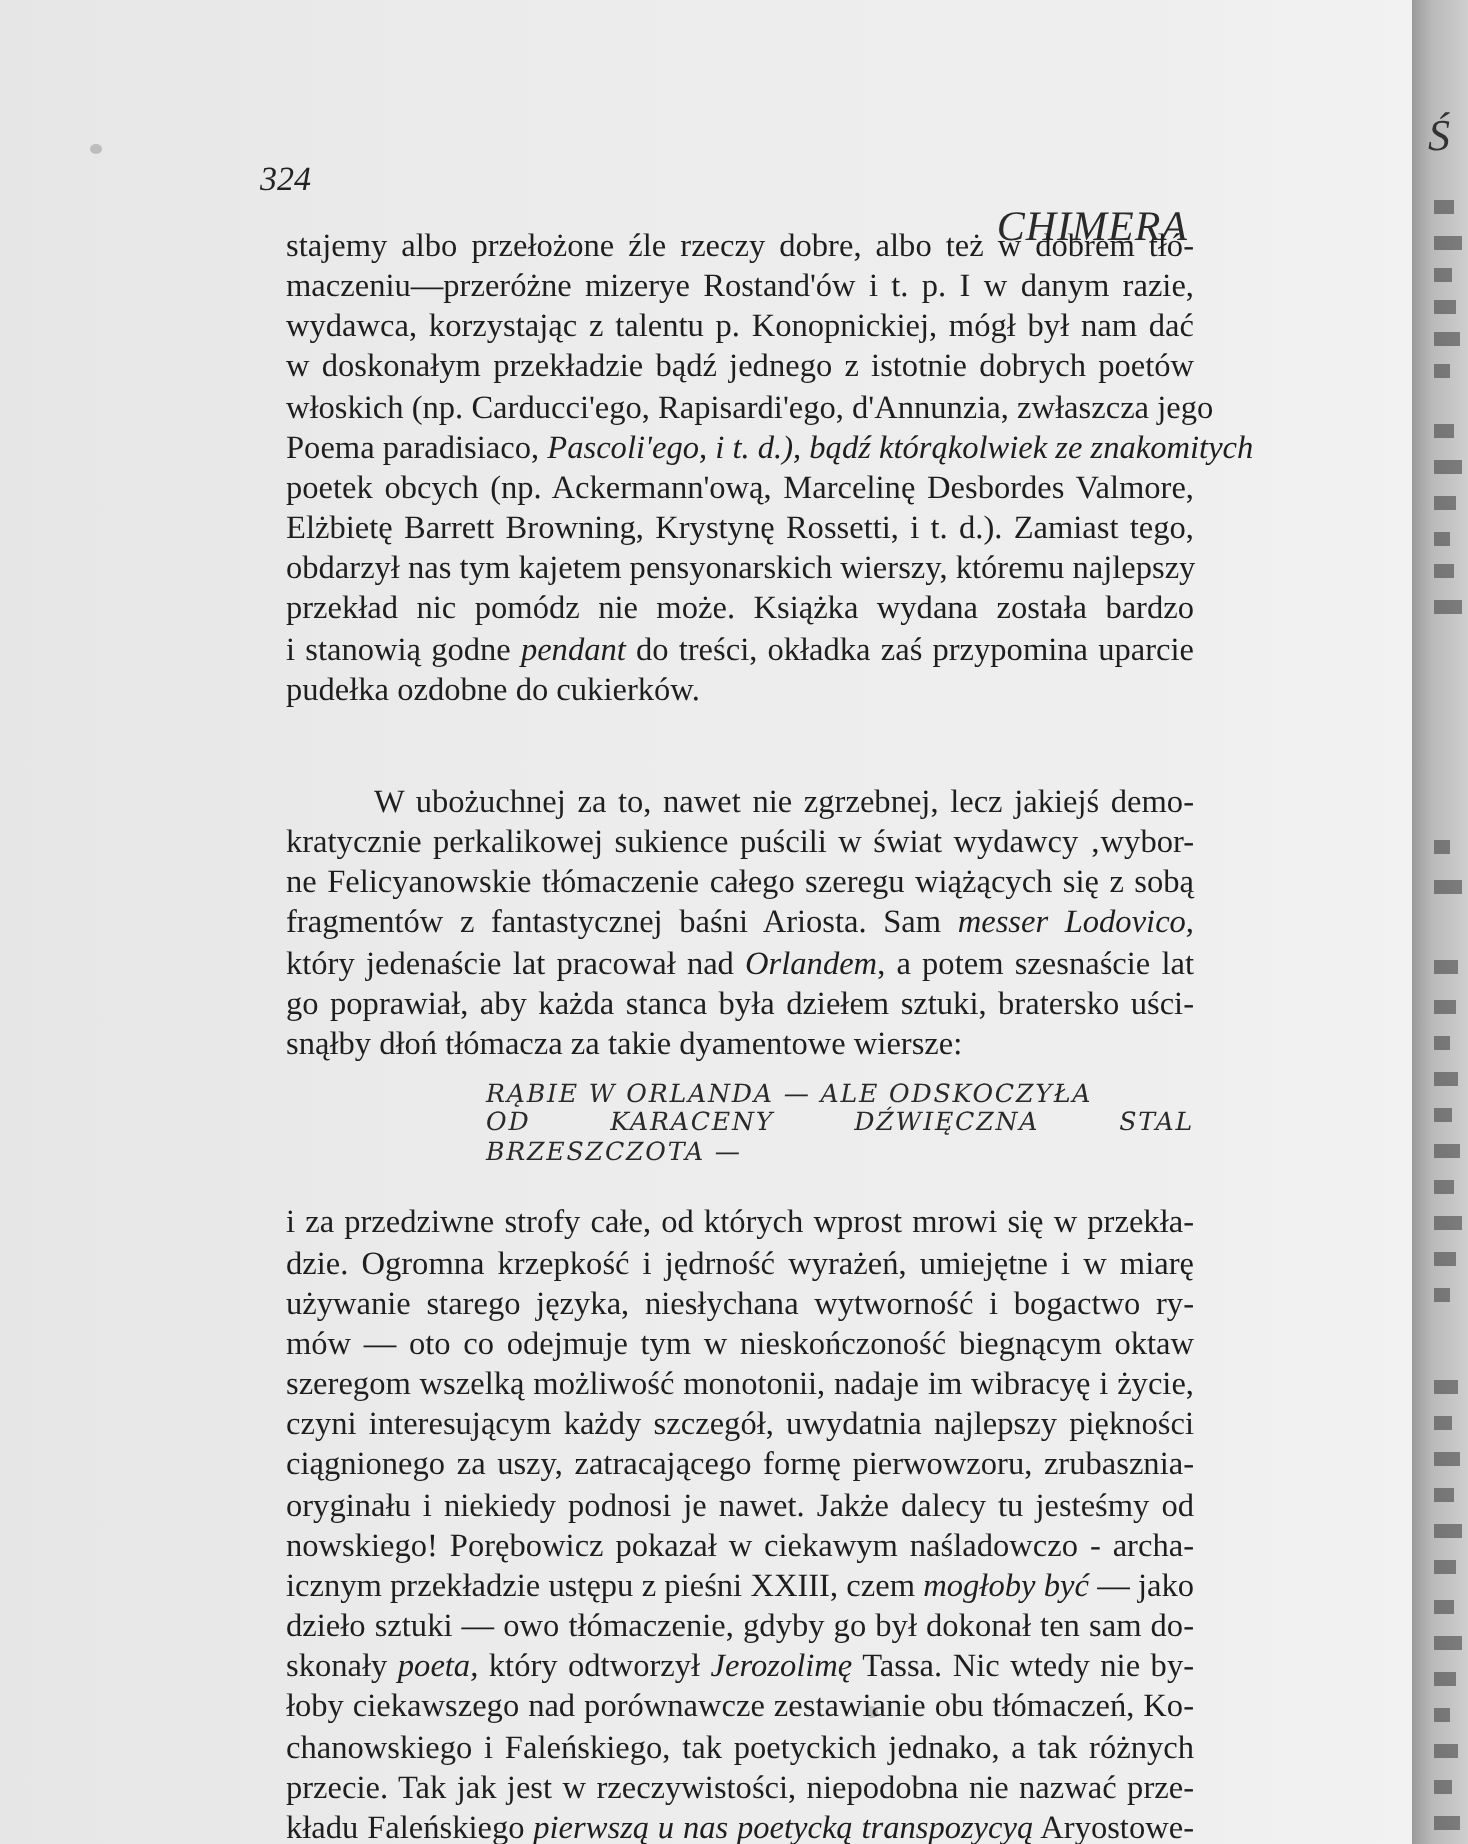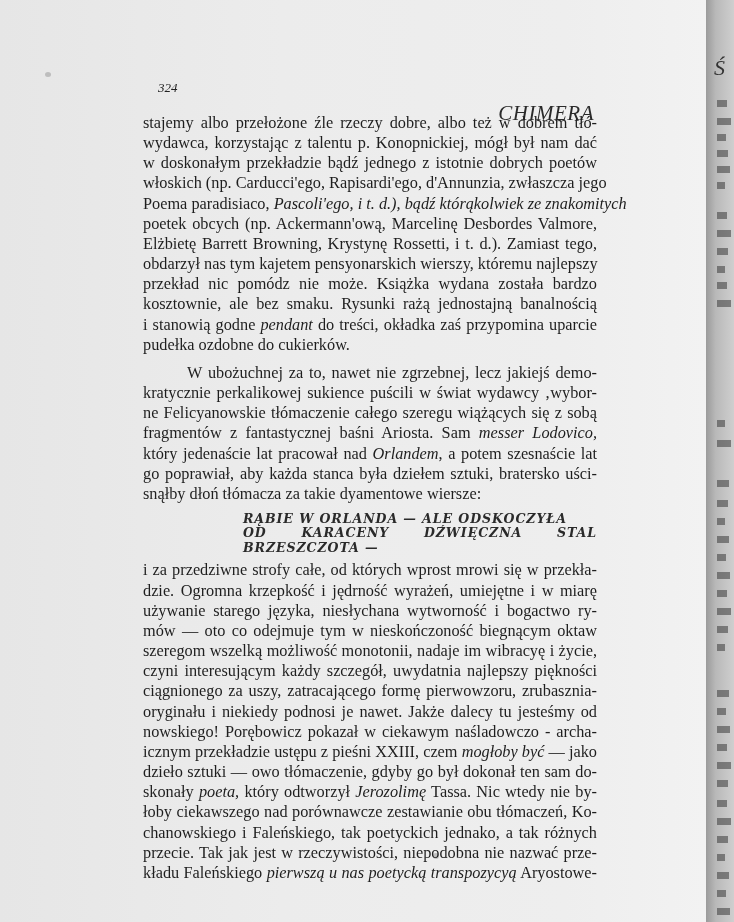--- a/index.html
+++ b/index.html
@@ -18,64 +18,64 @@
       background: linear-gradient(90deg, #9a9a9a 0%, #b9b9b9 35%, #cfcfcf 100%);
       overflow: hidden;
     }
     .bleed-line {
       position: absolute; left: 11px; height: 7px; background: #3a3a3a; opacity: 0.55;
     }
     .bleed-glyph {
       position: absolute; left: 8px; font-style: italic; color: #333; font-size: 22px;
     }
     .page-number {
-      position: absolute; left: 158px; top: 80px; font-style: italic;
-      font-size: 13px; color: #222;
+      position: absolute; left: 130px; top: 80px; font-style: italic;
+      font-size: 17px; color: #222;
     }
     .running-head {
       position: absolute; right: 112px; top: 73px; font-style: italic;
       font-size: 21px; letter-spacing: 0.5px; color: #2a2a2a; margin-top: 28px;
     }
     .body-text {
       position: absolute; left: 143px; top: 113px; width: 454px;
       font-size: 16.3px; line-height: 20.15px; text-align: justify;
     }
     .line { display: block; white-space: nowrap; text-align-last: justify; text-align: justify; }
     .line.last { text-align-last: left; }
-    .indent { padding-left: 44px; }
+    .indent { padding-left: 44px; margin-top: 28px; }
     .verse {
-      margin: 8px 0 5px 0; padding-left: 100px; font-style: italic;
+      margin: 8px 0 18px 0; padding-left: 100px; font-style: italic;
       font-size: 12.6px; letter-spacing: 0.9px; line-height: 14.5px;
-      font-family: "DejaVu Serif", serif; font-weight: bold; color: #2a2a2a;
+      font-family: "DejaVu Serif", serif; font-weight: normal; color: #2a2a2a;
     }
     .para-gap { height: 8px; }
     em { font-style: italic; }
     .smudge { position: absolute; border-radius: 50%; background: #8a8a8a; opacity: 0.45; }
   </style>
 </head>
 <body>
 
 <div class="page">
   <div class="smudge" style="left:45px;top:72px;width:6px;height:5px;"></div>
   <div class="smudge" style="left:433px;top:853px;width:6px;height:6px;"></div>
 
   <div class="page-number">324</div>
   <div class="running-head">CHIMERA</div>
 
   <div class="body-text" id="body-text">
       <span class="line"><span>stajemy albo przełożone źle rzeczy dobre, albo też w dobrem tłó-</span></span>
+      <span class="line"><span>maczeniu—przeróżne mizerye Rostand'ów i t. p. I w danym razie,</span></span>
       <span class="line"><span>wydawca, korzystając z talentu p. Konopnickiej, mógł był nam dać</span></span>
       <span class="line"><span>w doskonałym przekładzie bądź jednego z istotnie dobrych poetów</span></span>
       <span class="line"><span>włoskich (np. Carducci'ego, Rapisardi'ego, d'Annunzia, zwłaszcza jego</span></span>
       <span class="line"><span>Poema paradisiaco,</span><em> Pascoli'ego, i t. d.), bądź którąkolwiek ze znakomitych</em></span>
       <span class="line"><span>poetek obcych (np. Ackermann'ową, Marcelinę Desbordes Valmore,</span></span>
       <span class="line"><span>Elżbietę Barrett Browning, Krystynę Rossetti, i t. d.). Zamiast tego,</span></span>
       <span class="line"><span>obdarzył nas tym kajetem pensyonarskich wierszy, któremu najlepszy</span></span>
       <span class="line"><span>przekład nic pomódz nie może. Książka wydana została bardzo</span></span>
-      <span class="line"><span>kosztownie, ale bez smaku. Rysunki rażą jednostajną banalnością</span></span>
       <span class="line"><span>i stanowią godne </span><em>pendant</em><span> do treści, okładka zaś przypomina uparcie</span></span>
       <span class="line last"><span>pudełka ozdobne do cukierków.</span></span>
       <div class="para-gap"></div>
       <span class="line indent"><span>W ubożuchnej za to, nawet nie zgrzebnej, lecz jakiejś demo-</span></span>
       <span class="line"><span>kratycznie perkalikowej sukience puścili w świat wydawcy ‚wybor-</span></span>
       <span class="line"><span>ne Felicyanowskie tłómaczenie całego szeregu wiążących się z sobą</span></span>
       <span class="line"><span>fragmentów z fantastycznej baśni Ariosta. Sam </span><em>messer Lodovico,</em></span>
       <span class="line"><span>który jedenaście lat pracował nad </span><em>Orlandem</em><span>, a potem szesnaście lat</span></span>
       <span class="line"><span>go poprawiał, aby każda stanca była dziełem sztuki, bratersko uści-</span></span>
       <span class="line last"><span>snąłby dłoń tłómacza za takie dyamentowe wiersze:</span></span>

